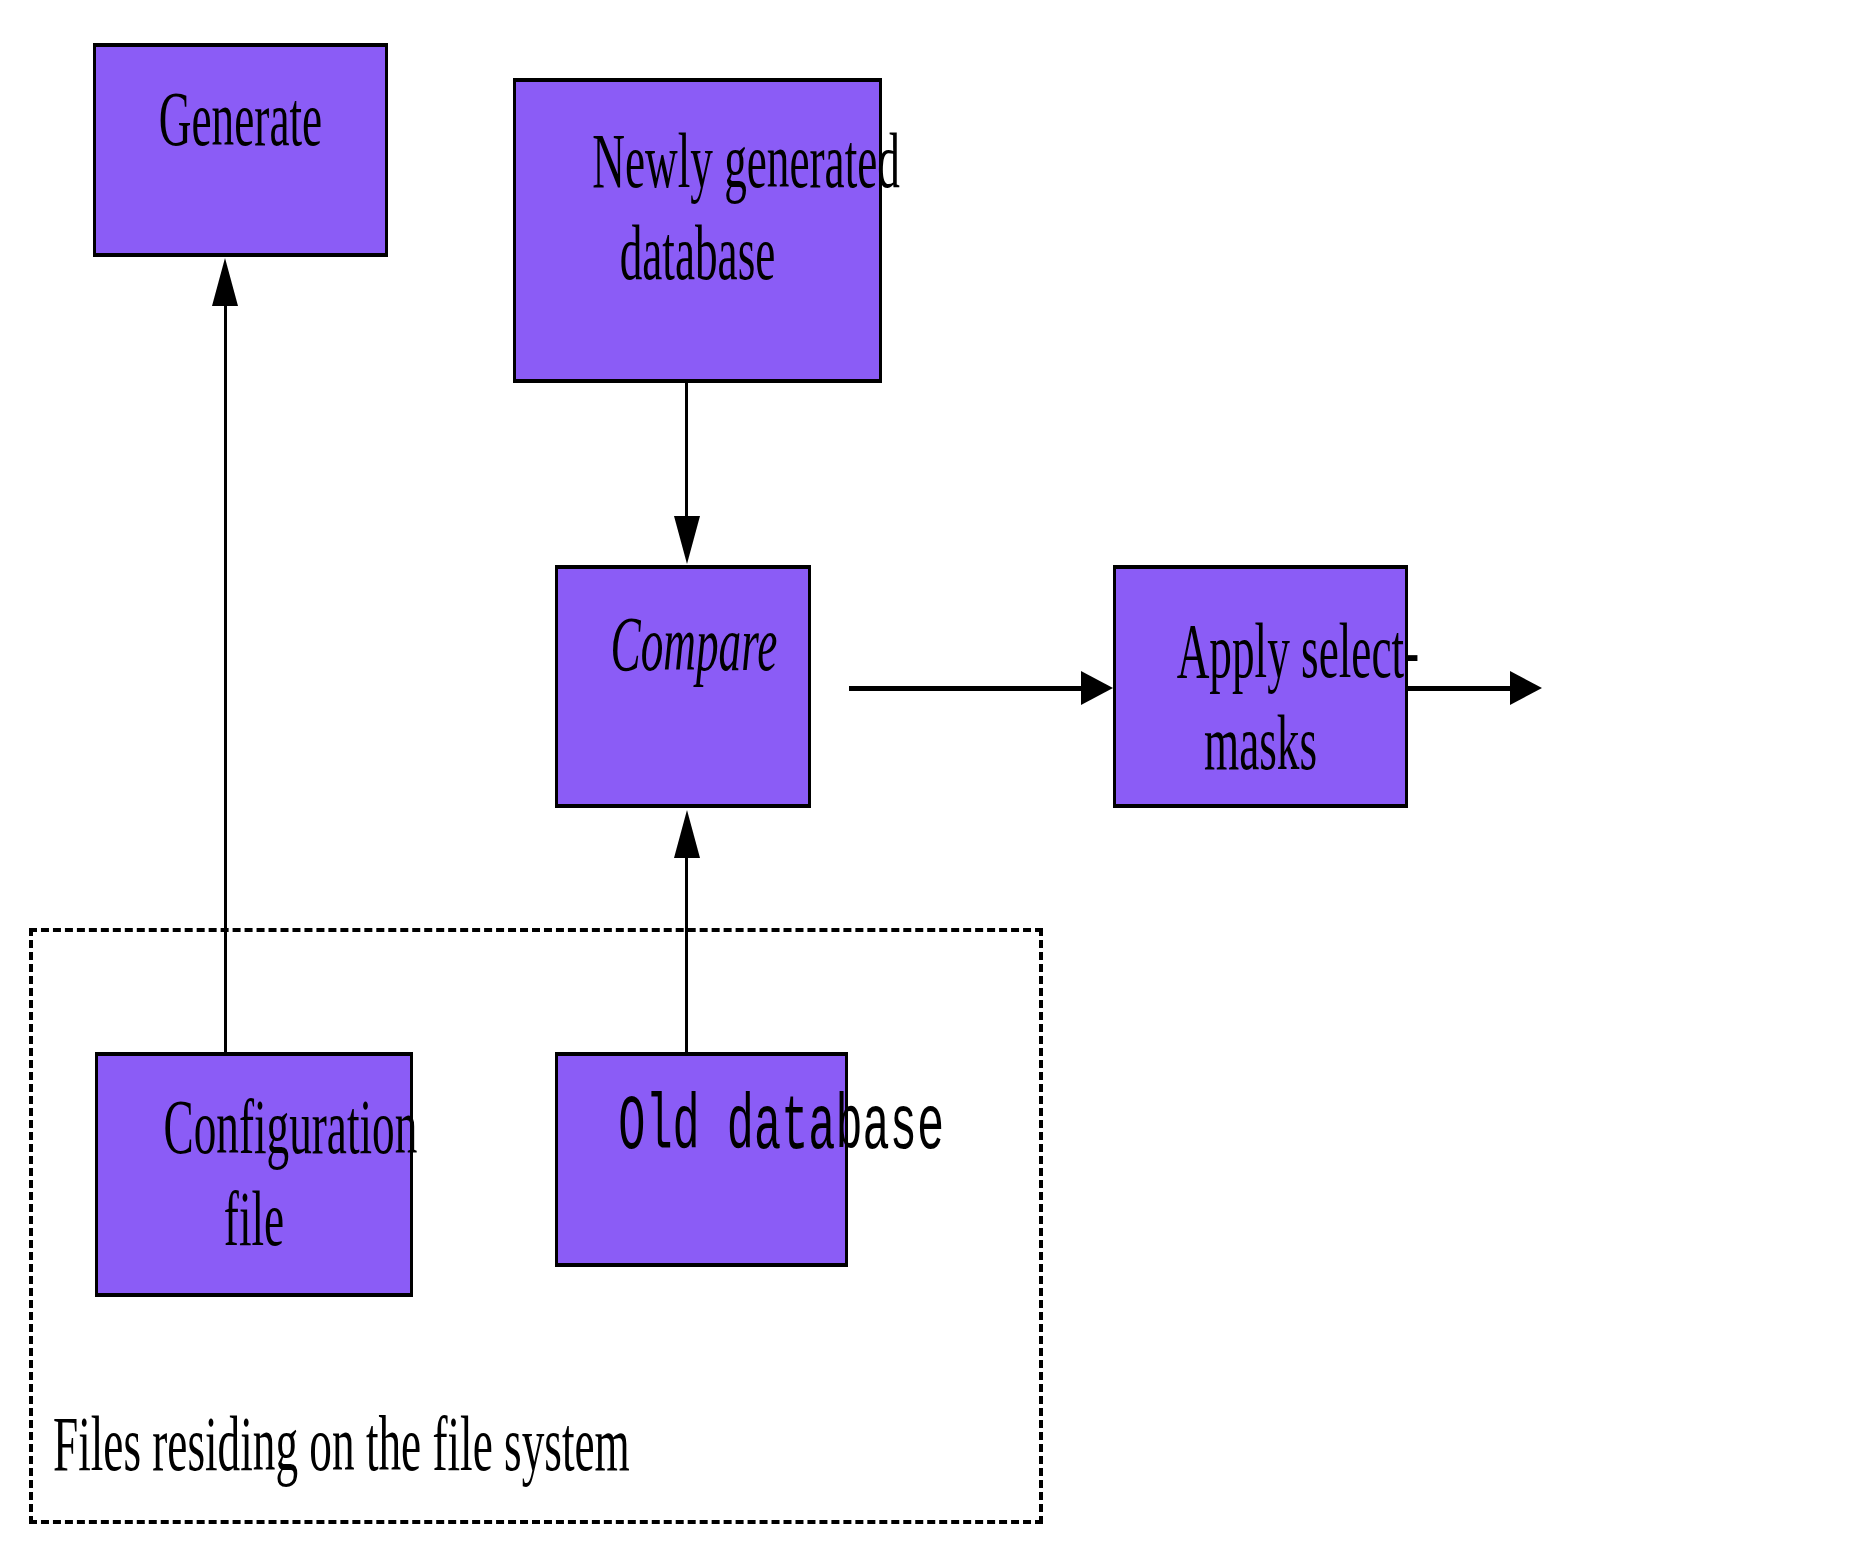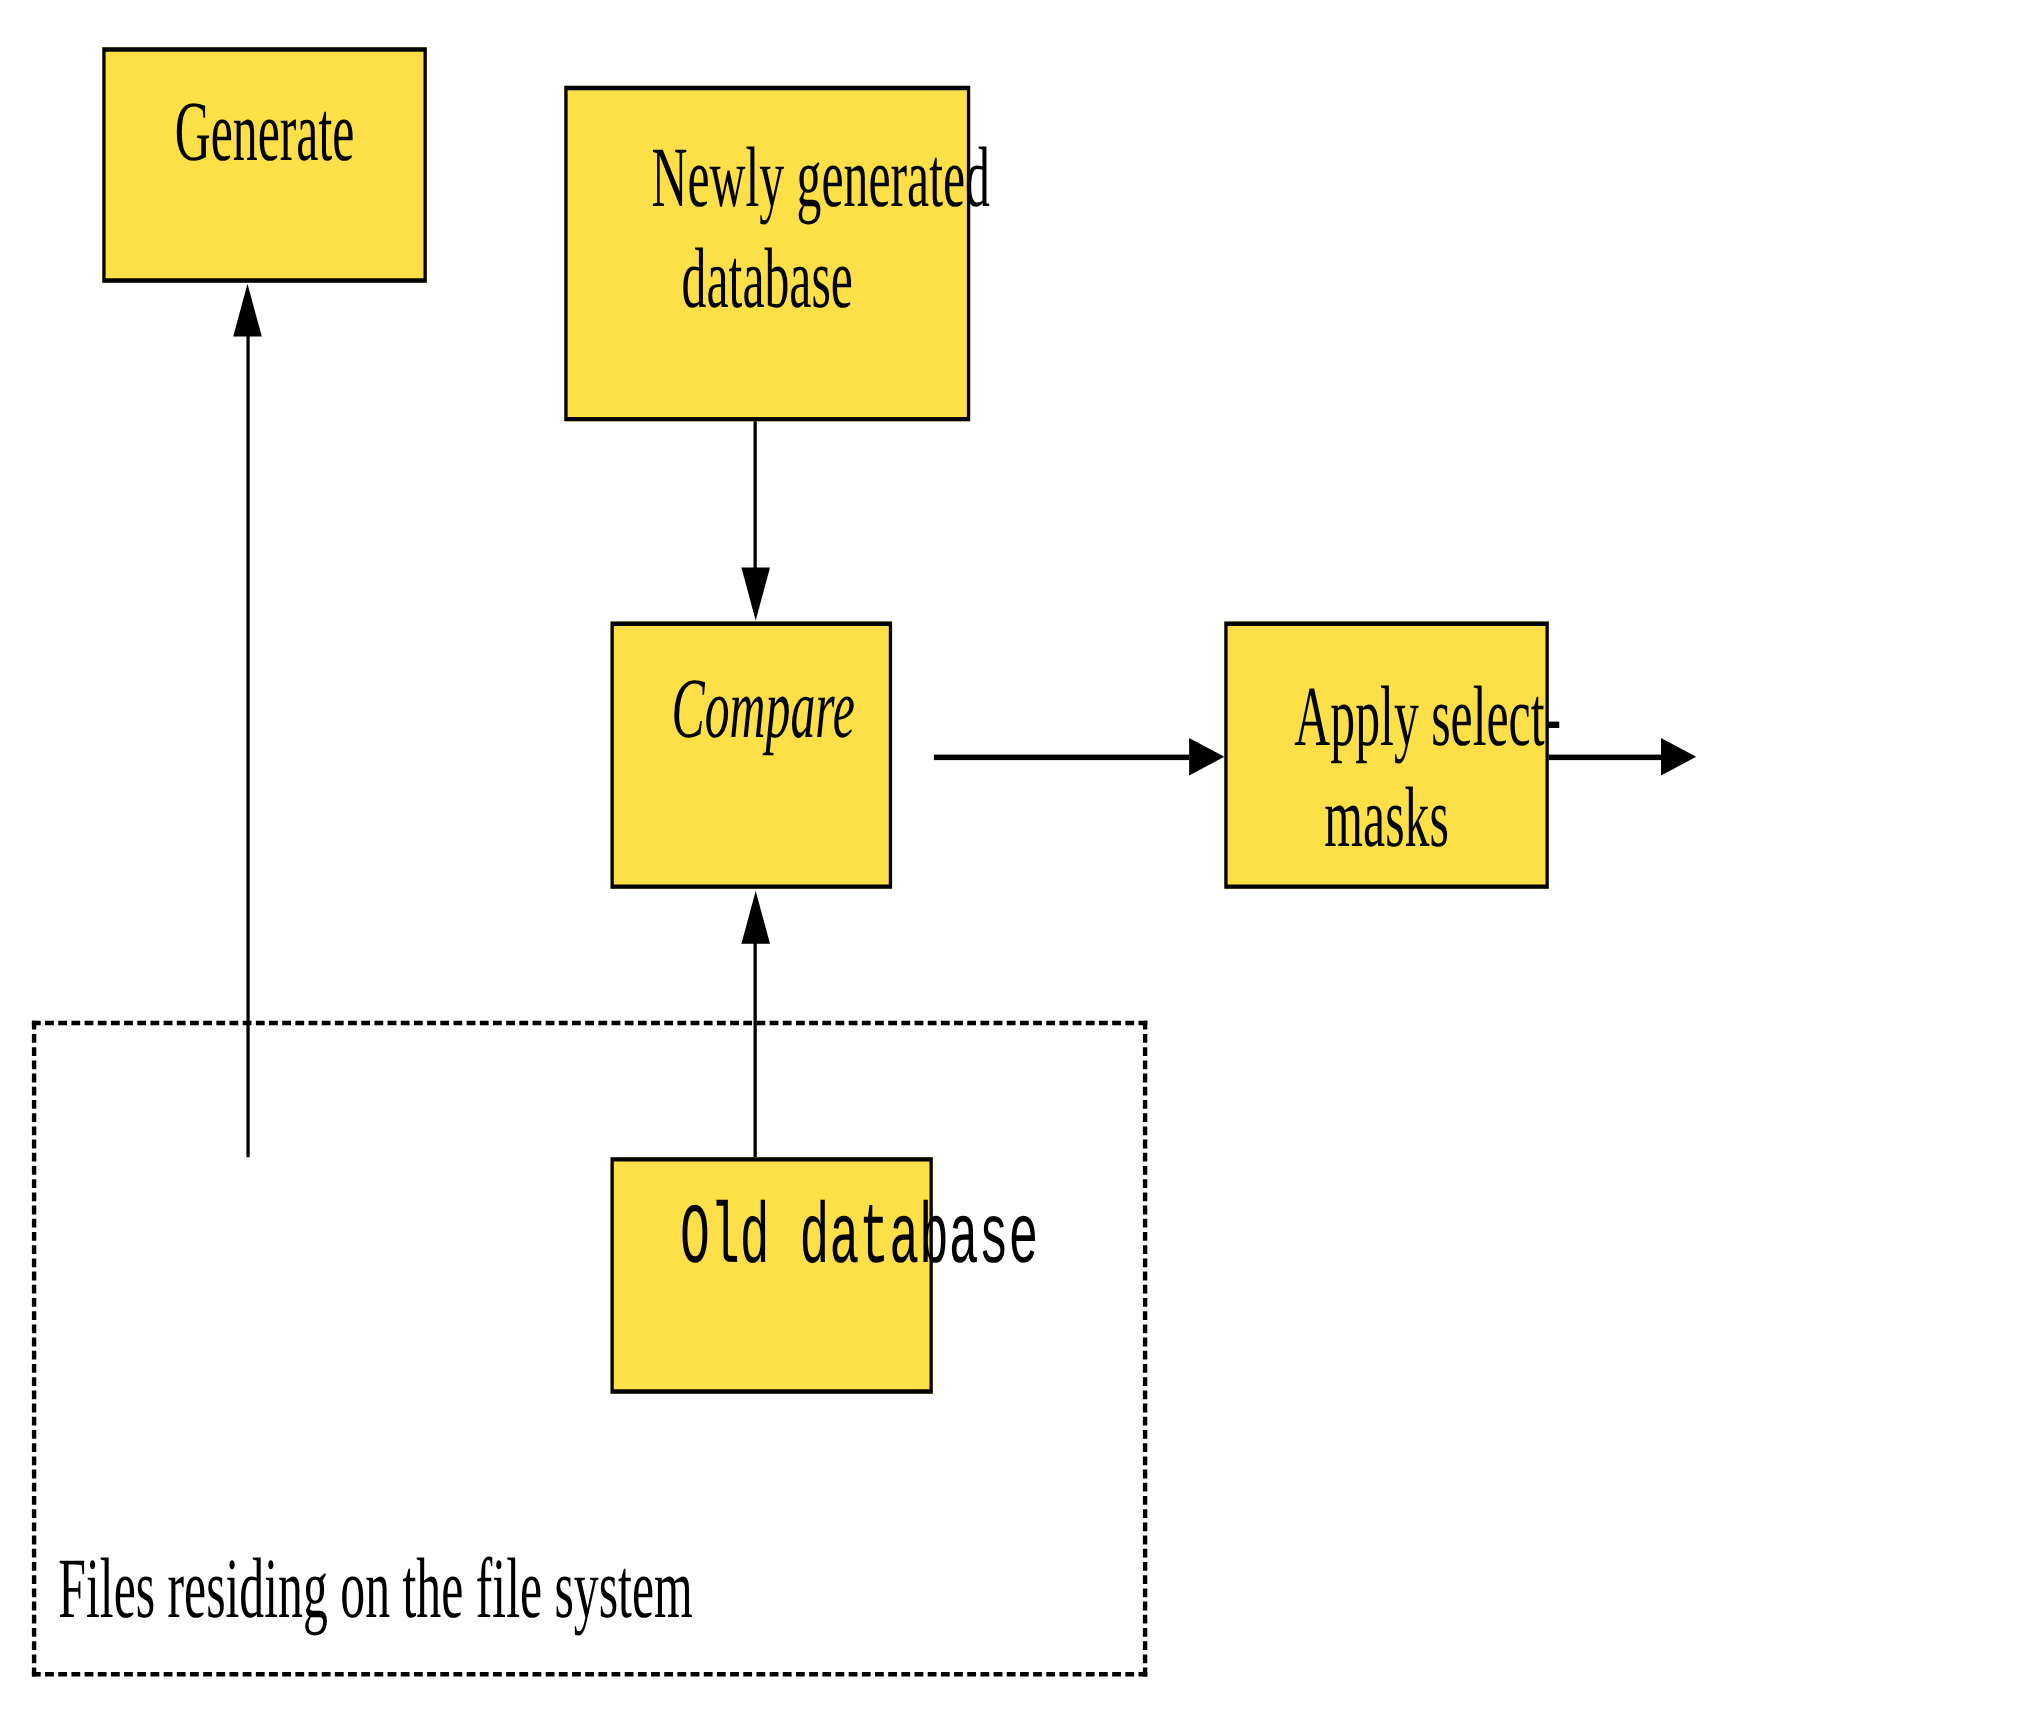--- a/index.html
+++ b/index.html
@@ -8,21 +8,21 @@
     width: 1857px;
     height: 1560px;
     background: #ffffff;
     font-family: "Liberation Serif", "DejaVu Serif", serif;
     color: #000000;
     overflow: hidden;
   }
   .box {
     position: absolute;
     box-sizing: border-box;
-    background: #fde047;
+    background: #8b5cf6;
     border: 3px solid #000000;
     border-top-width: 4px;
     border-bottom-width: 4px;
     text-align: center;
   }
   .box-text {
     font-size: 78px;
     line-height: 92px;
     white-space: nowrap;
     transform: scale(0.58, 1);
@@ -91,20 +91,26 @@
   </div>
 
   <div class="box" style="left:1113px; top:565px; width:295px; height:243px; padding-top:36px;">
     <div class="box-text">
       <div>Apply select-</div>
       <div>masks</div>
     </div>
   </div>
 
 
+  <div class="box" style="left:95px; top:1052px; width:318px; height:245px; padding-top:25px;">
+    <div class="box-text">
+      <div>Configuration</div>
+      <div>file</div>
+    </div>
+  </div>
 
   <div class="box" style="left:555px; top:1052px; width:293px; height:215px; padding-top:25px;font-family:Liberation Mono, monospace;">
     <div class="box-text">
       <div>Old database</div>
     </div>
   </div>
 
   <div>
     <div class="head-up" style="left:212px; top:258px;"></div>
     <div class="vline" style="left:224px; top:303px; height:749px;"></div>

